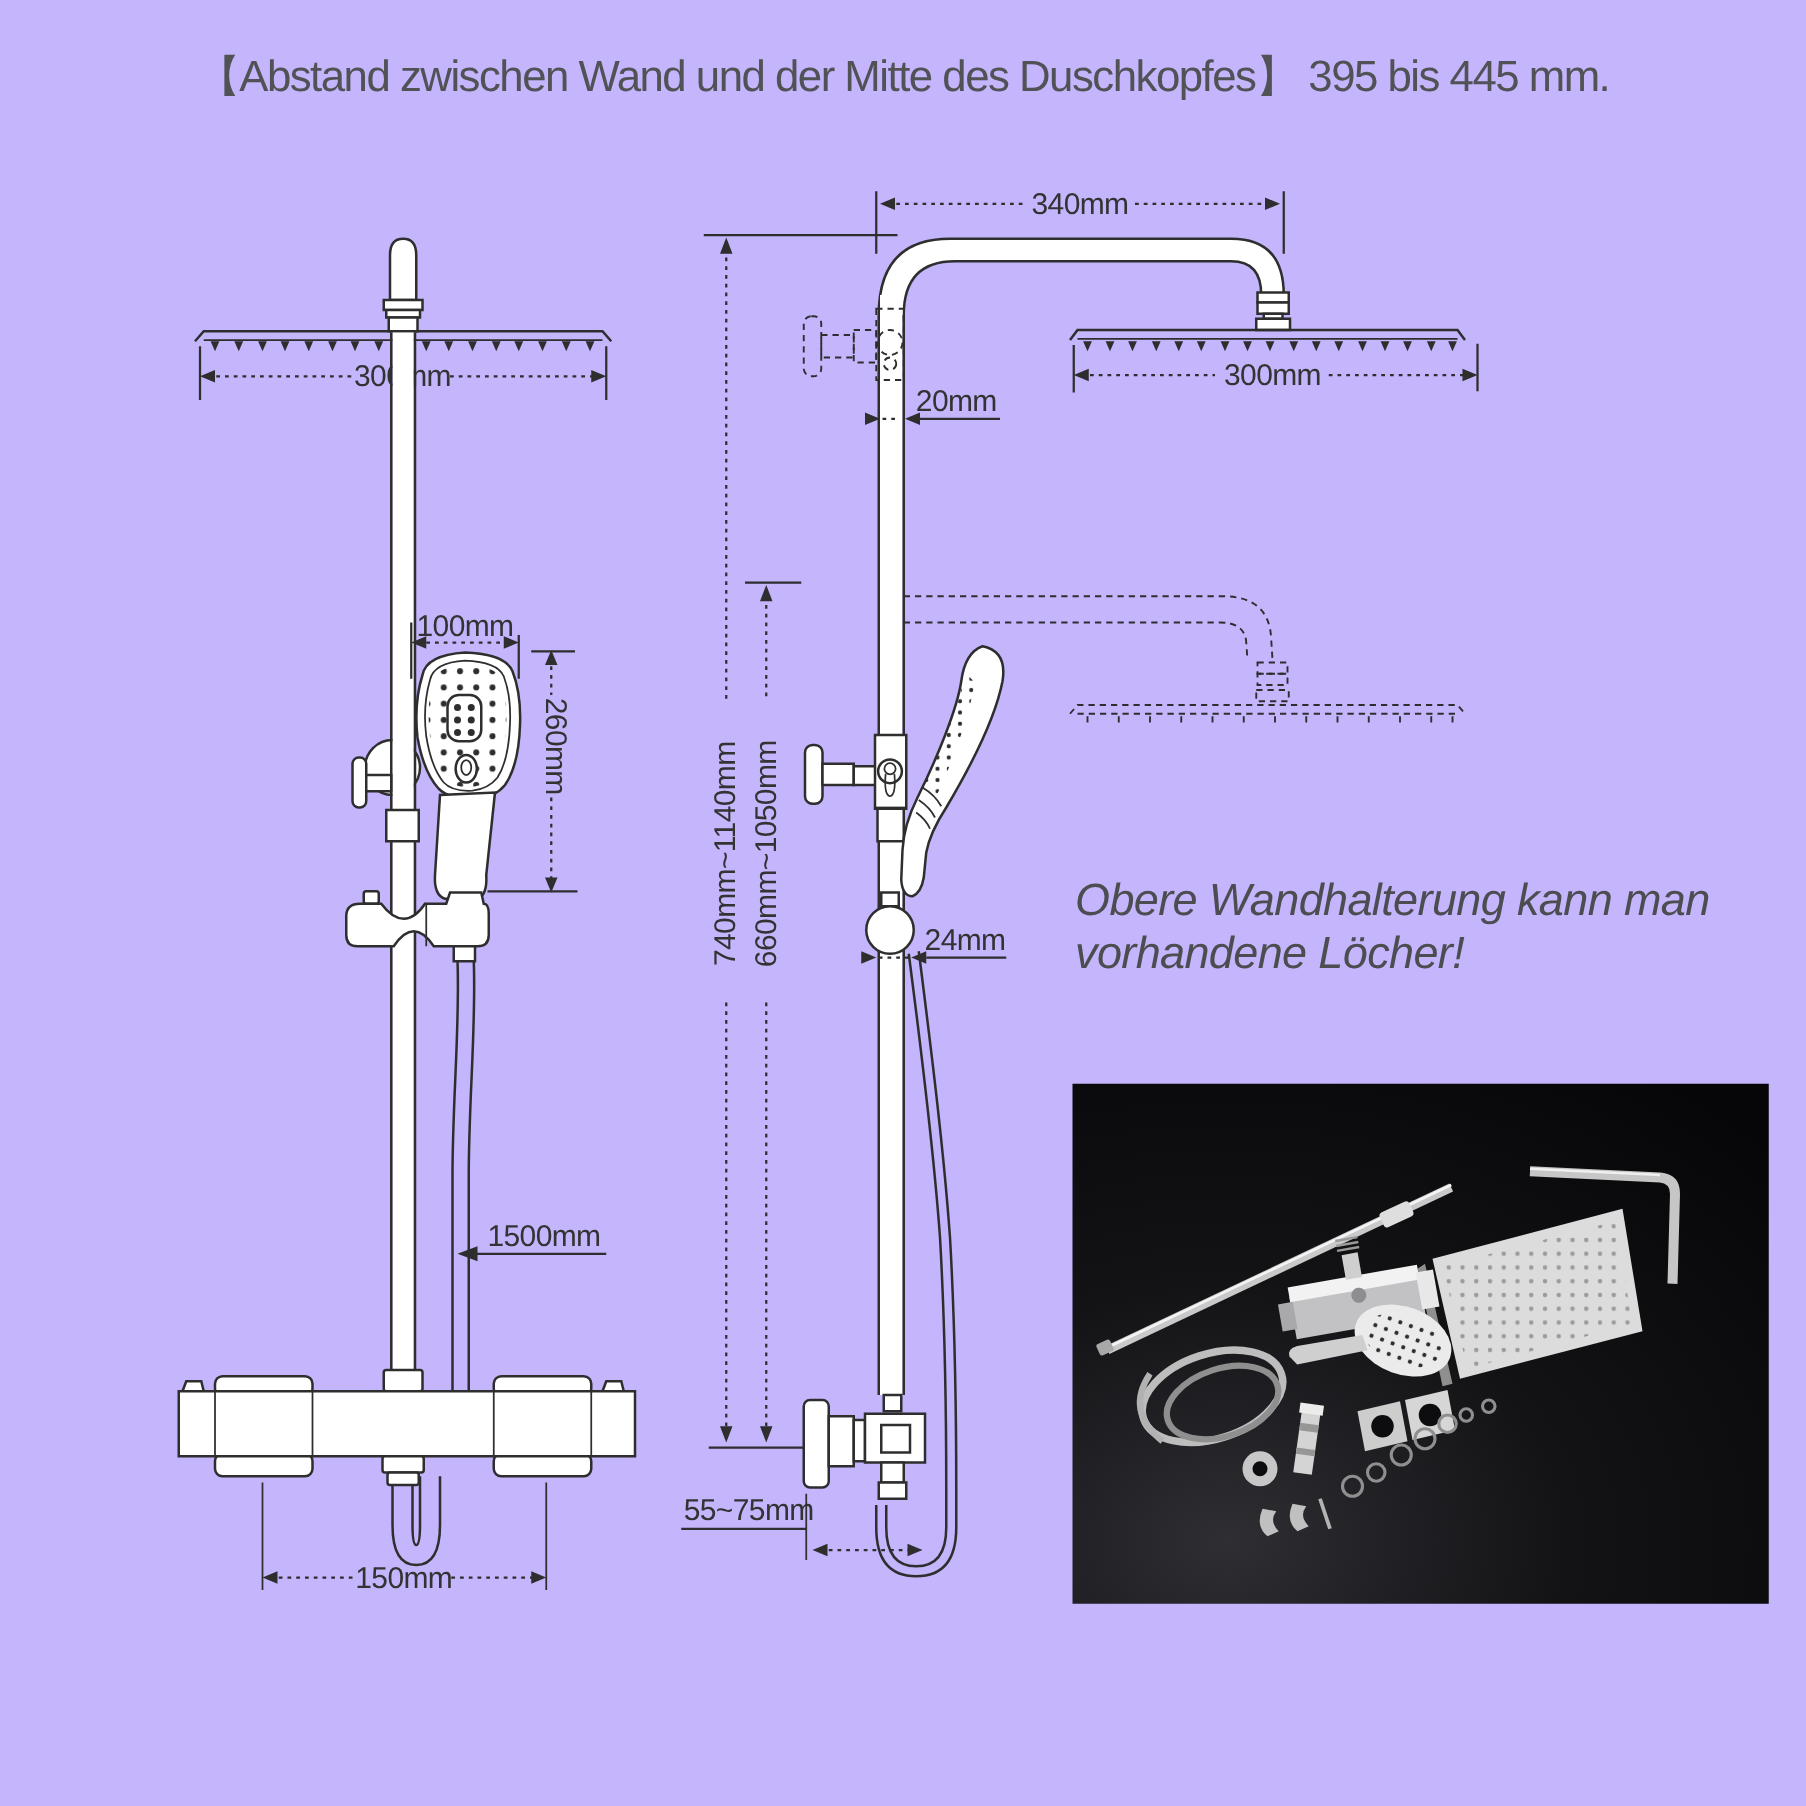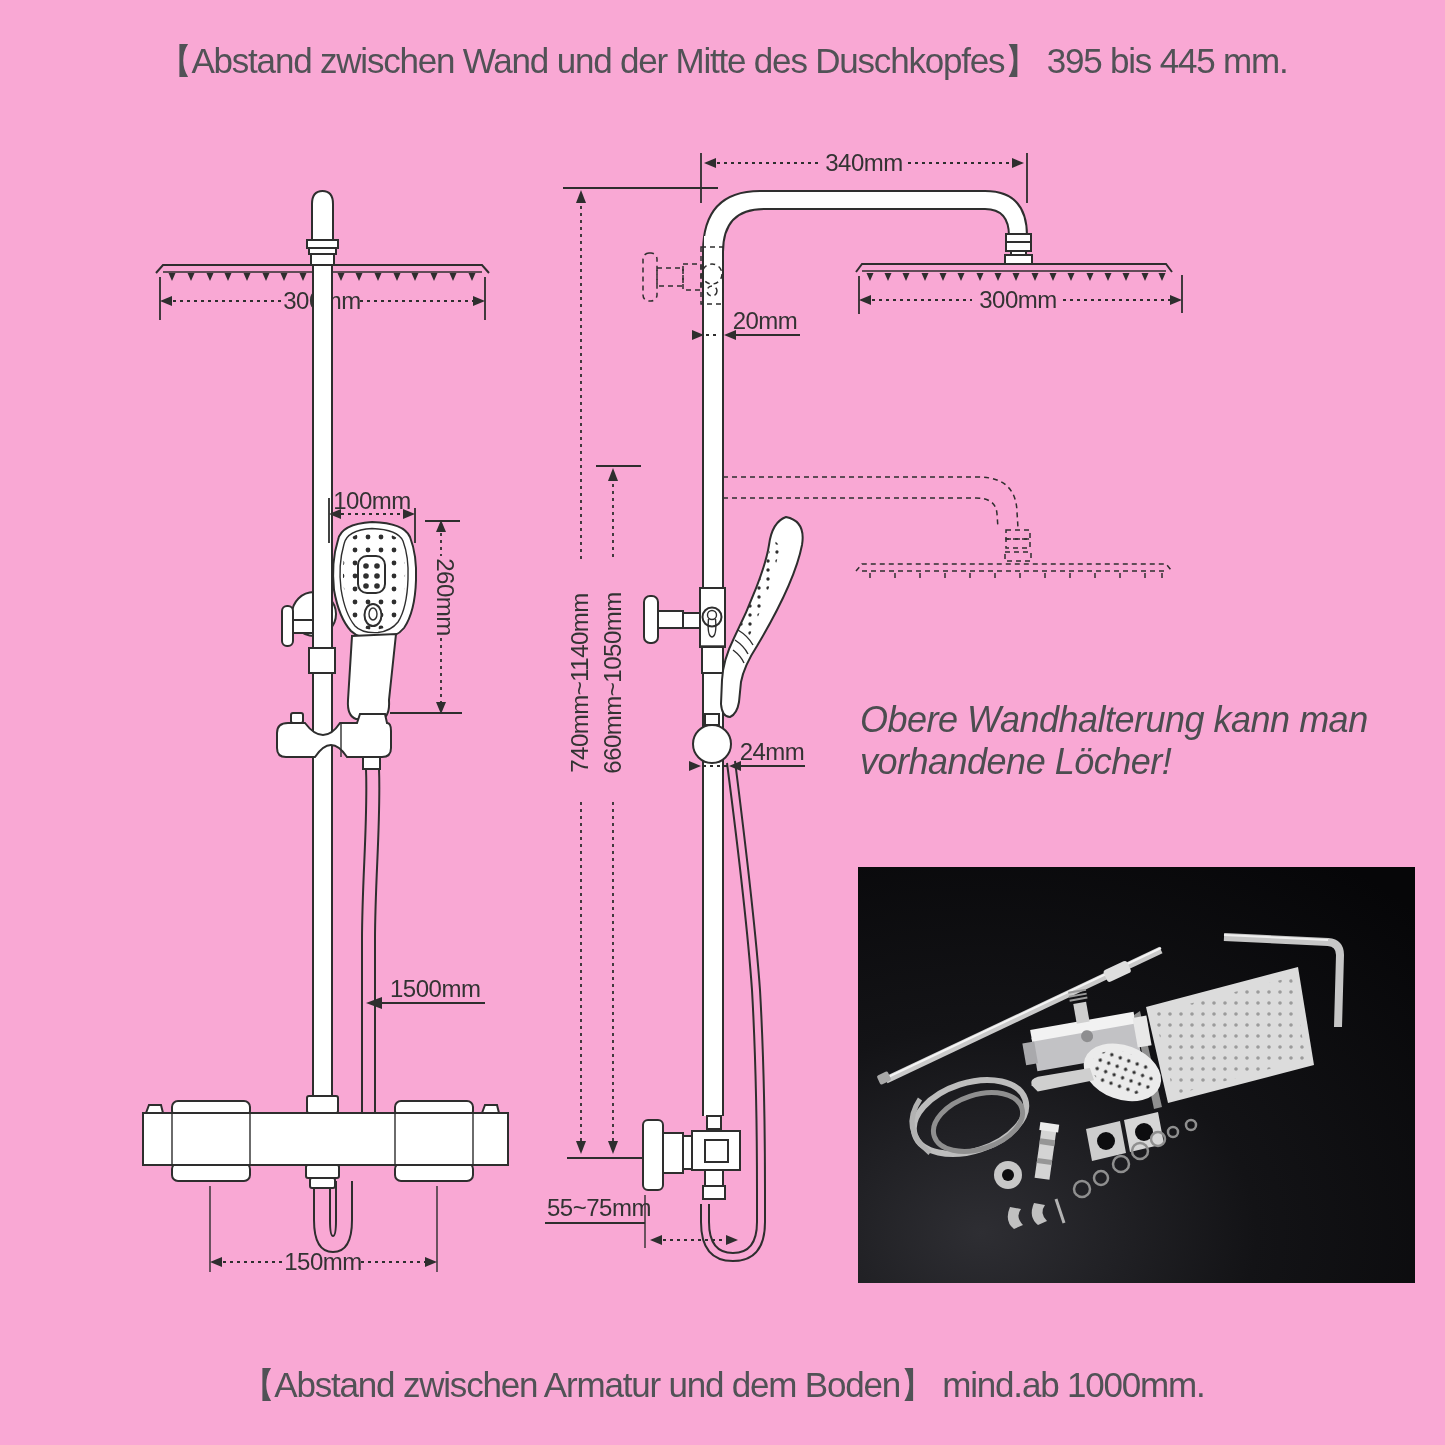--- a/index.html
+++ b/index.html
@@ -1,16 +1,16 @@
 <!DOCTYPE html>
 <html><head>
 <meta charset="utf-8">
 <style>
   html,body{margin:0;padding:0;background:#ffffff;}
-  #stage{position:relative;width:1445px;height:1445px;background:#f9a8d4;overflow:hidden;
+  #stage{position:relative;width:1445px;height:1445px;background:#c4b5fd;overflow:hidden;
          font-family:"Liberation Sans",sans-serif;text-decoration:underline;}
   .caption{position:absolute;left:0;width:1445px;text-align:center;color:#515256;
            font-size:35px;letter-spacing:-1.2px;white-space:nowrap;}
   #cap-top{top:38px;}
   #cap-bottom{top:1362px;}
   #note{position:absolute;left:860px;top:668px;color:#4c4d50;font-style:italic;
         font-size:36px;line-height:42px;letter-spacing:-0.5px;margin-top:31px;}
   svg text{font-family:"Liberation Sans",sans-serif;font-size:24px;fill:#333;letter-spacing:-0.5px;}
   .ln{stroke:#2e2e2e;stroke-width:2;fill:none;}
   .lnw{stroke:#2e2e2e;stroke-width:2;fill:#fff;}
@@ -396,14 +396,13 @@
         <path d="M198,332 L206,356" stroke="#b3b3b3" stroke-width="3"></path>
       </g>
     </g>
   </svg>
 
   <div id="note">
     <div>Obere Wandhalterung kann man</div>
     <div>vorhandene Löcher!</div>
   </div>
 
-  <div id="cap-bottom" class="caption">【Abstand zwischen Armatur und dem Boden】 mind.ab 1000mm.</div>
 </div>
 
 </body></html>

